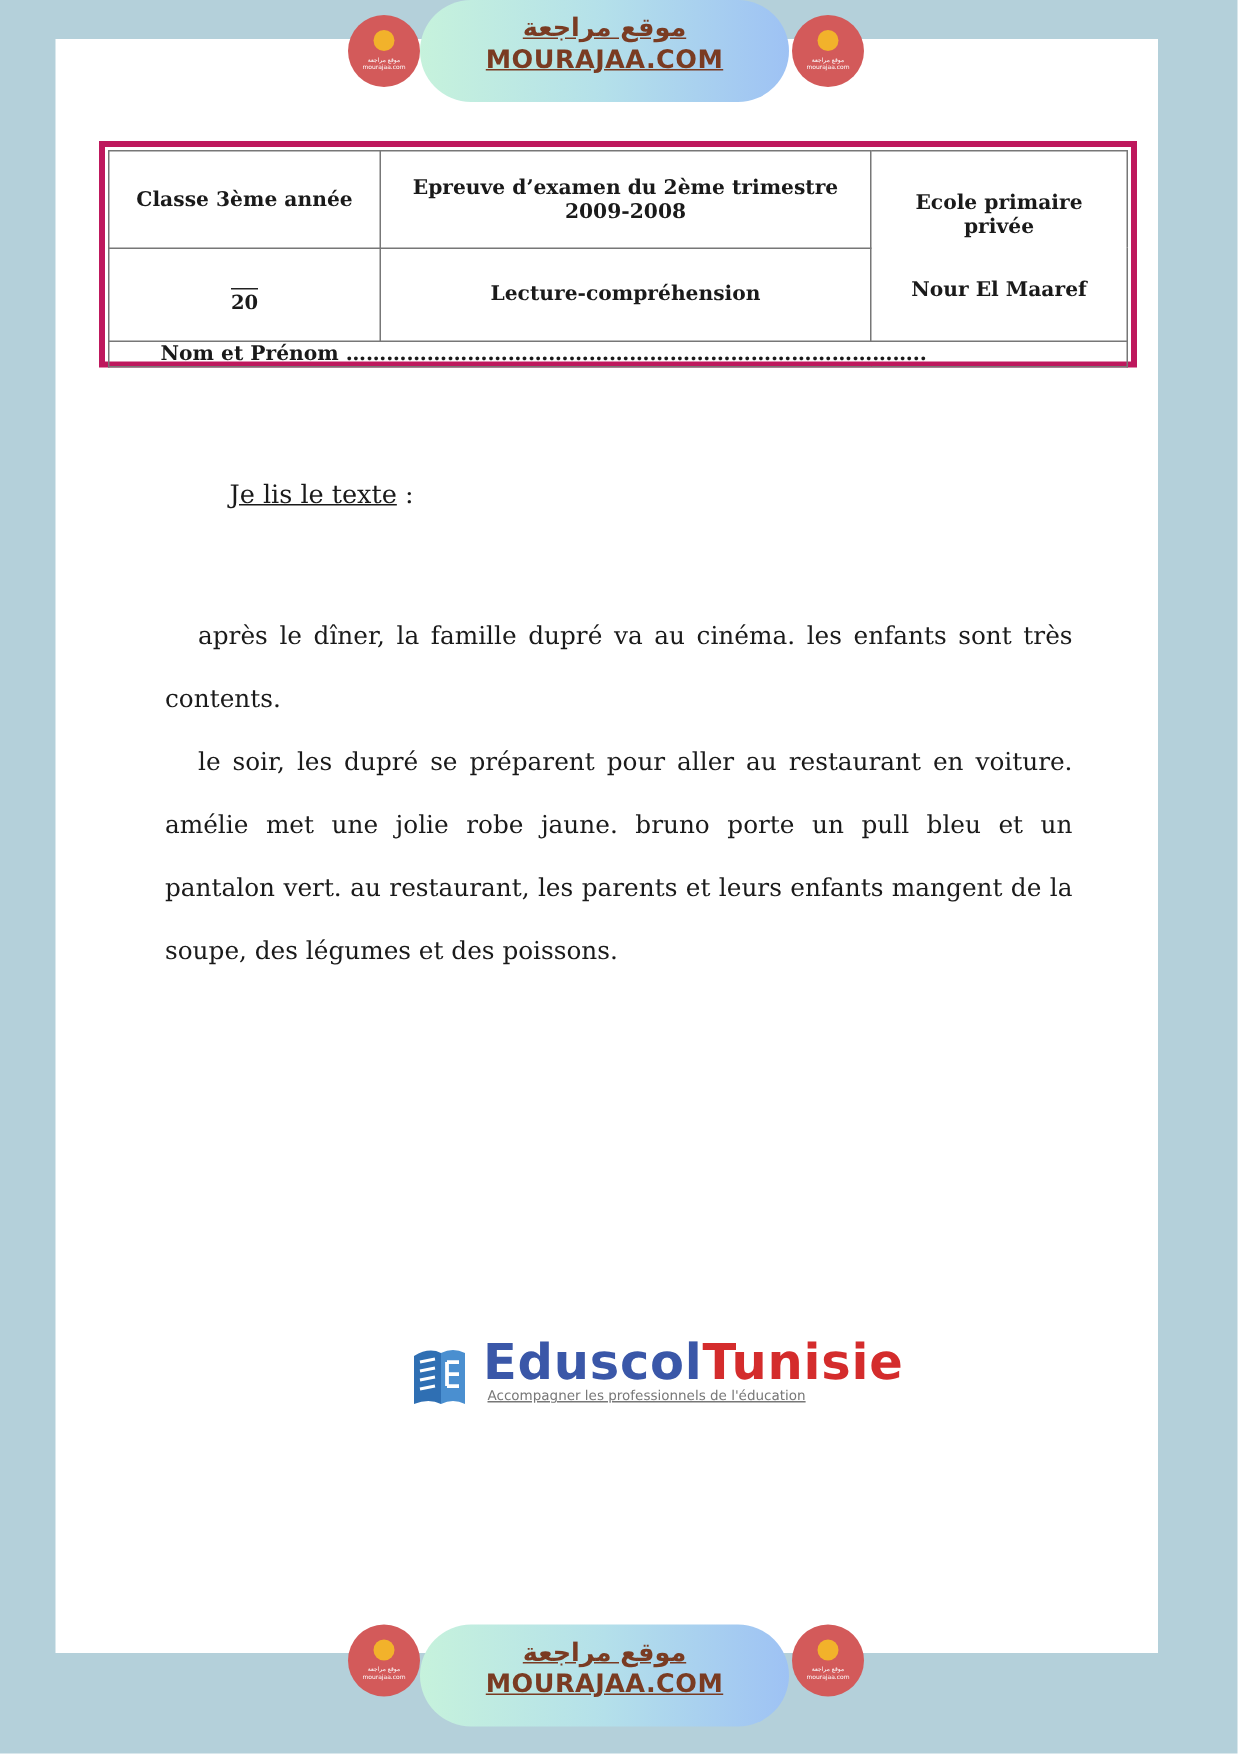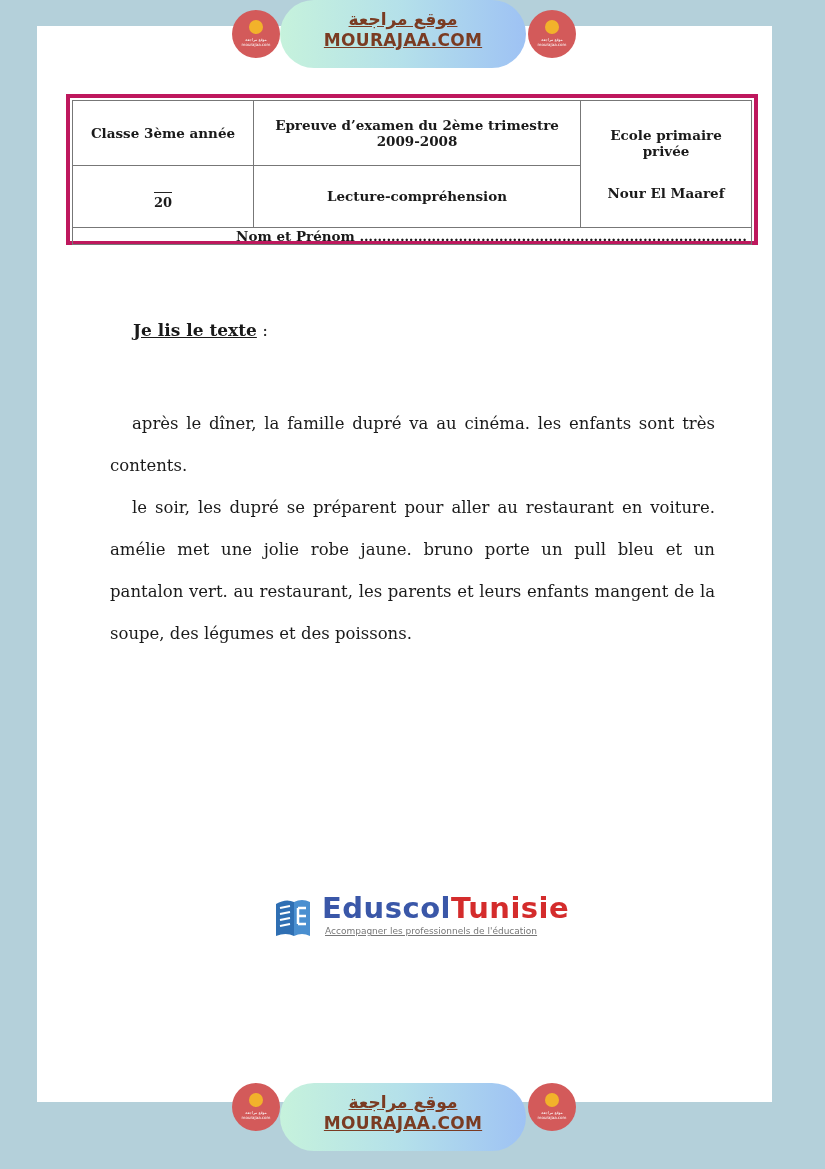--- a/index.html
+++ b/index.html
@@ -55,44 +55,44 @@
     .hdr table {
       width: 100%; height: 100%; border-collapse: collapse;
       font-family: "DejaVu Serif", serif; font-weight: bold; font-size: 13.5px; color: #1a1a1a;
     }
     .hdr td { border: 1px solid #777; text-align: center; vertical-align: middle; padding: 0 4px; }
     .hdr .c1 { width: 172px; }
     .hdr .c2 { width: 318px; }
     .hdr .r1 { height: 54px; }
     .hdr .r2 { height: 52px; }
     .hdr .score { font-weight: bold; font-size: 13px; display: inline-block; border-top: 1px solid #222; padding-top: 2px; margin-top: 10px; }
-    .hdr .name-row { text-align: right; padding-left: 34px; letter-spacing: 0px; }
+    .hdr .name-row { text-align: left; padding-left: 34px; letter-spacing: 0px; }
     .hdr .school div { margin: 26px 0; }
     
     .title {
       position: absolute; left: 133px; top: 320px;
       font-family: "DejaVu Serif", serif; font-size: 17px; color: #1a1a1a;
     }
-    .title .u { font-weight: bold; text-decoration: underline; }
+    .title .u { font-weight: normal; text-decoration: underline; margin-left: 20px; }
     .text {
       position: absolute; left: 110px; top: 403px; width: 605px;
       font-family: "DejaVu Serif", serif; font-size: 16.5px; color: #1a1a1a;
       line-height: 42px; text-align: justify;
     }
     .text p { margin: 0; text-indent: 22px; }
     
     .logo {
       position: absolute; left: 272px; top: 892px; width: 280px; height: 54px;
     }
     .logo .emblem {
       position: absolute; left: 0; top: 2px; width: 40px; height: 46px;
     }
     .logo .brand {
       position: absolute; left: 50px; top: 2px;
-      font-family: "DejaVu Sans", sans-serif; font-weight: bold; font-size: 29px;
+      font-family: "DejaVu Sans", sans-serif; font-weight: bold; font-size: 33px;
       letter-spacing: 0.5px; line-height: 28px;
     }
     .logo .brand .b1 { color: #3a57a8; }
     .logo .brand .b2 { color: #d42c2c; }
     .logo .tag {
       position: absolute; left: 53px; top: 34px;
       font-family: "DejaVu Sans", sans-serif; font-size: 9px; color: #777; white-space: nowrap; text-decoration: underline;
     }
   </style>
 </head>

